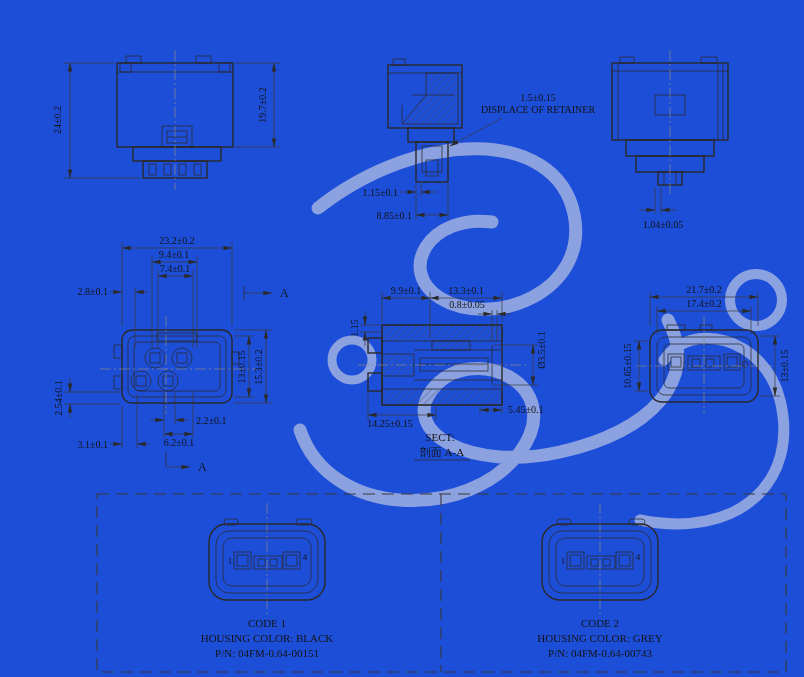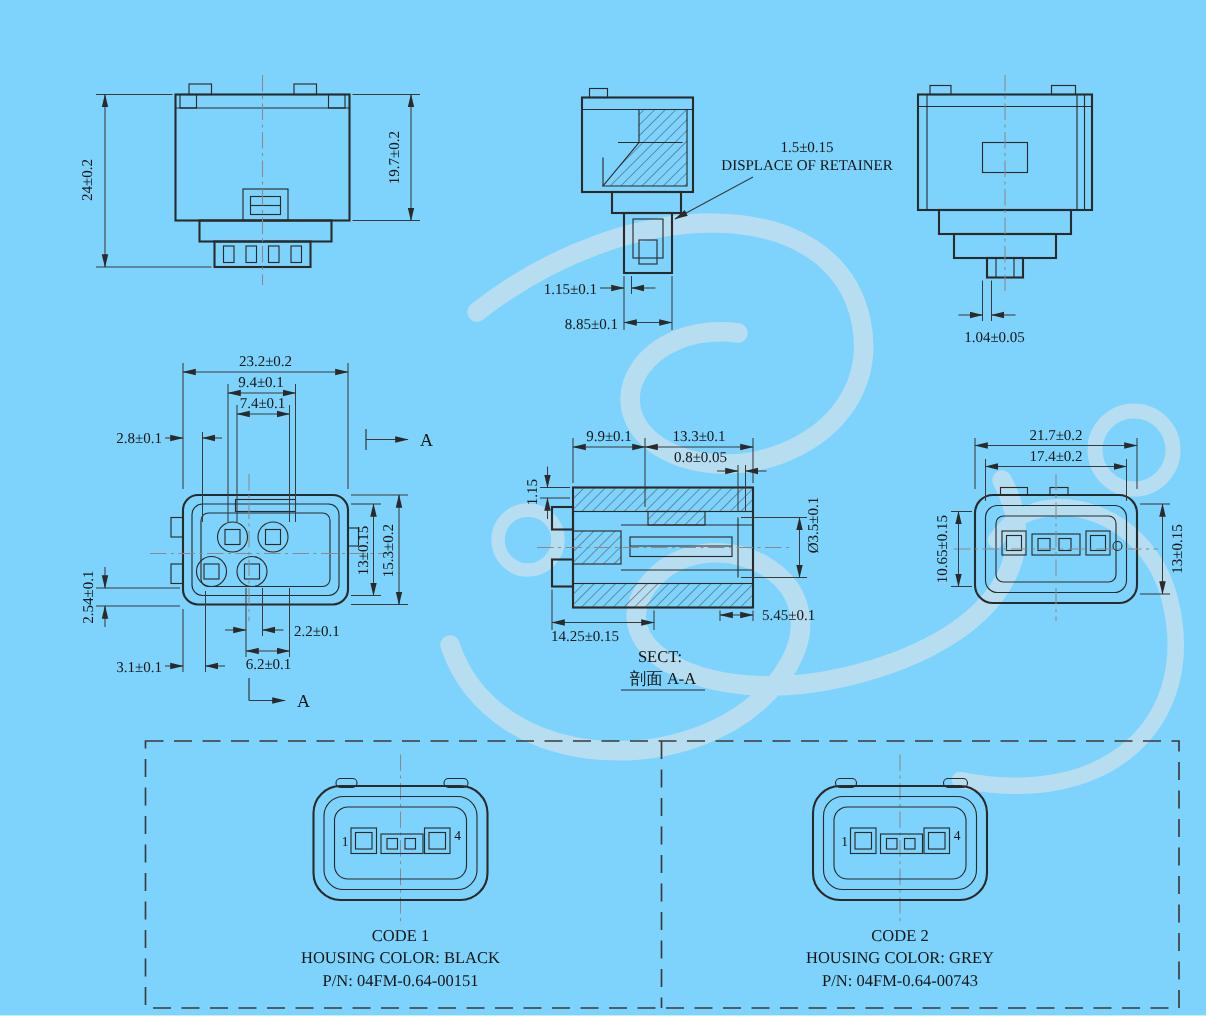--- a/index.html
+++ b/index.html
@@ -1,16 +1,16 @@
 <!DOCTYPE html>
 <html><head>
 <meta charset="utf-8">
 <style>
   html,body{margin:0;padding:0;background:#ffffff}
-  .sheet{position:relative;width:804px;height:677px;background:#7dd3fc;overflow:hidden}
+  .sheet{position:relative;width:804px;height:677px;background:#1d4ed8;overflow:hidden}
   svg{position:absolute;top:0;left:0}
   svg text{font-family:"Liberation Serif",serif;fill:#141414;font-size:11px}
   .t10{font-size:10px}
   .t9{font-size:9px}
   .t12{font-size:12px}
   .thick{stroke:#2a2a2a;stroke-width:1.4;fill:none;stroke-linejoin:miter}
   .thin{stroke:#2a2a2a;stroke-width:0.75;fill:none}
   .dim{stroke:#3a3a3a;stroke-width:0.7;fill:none}
   .cl{stroke:#8a8a8a;stroke-width:0.7;fill:none;stroke-dasharray:11 3 2 3}
   .hatchfill{fill:url(#hatch);stroke:#2a2a2a;stroke-width:0.75}

